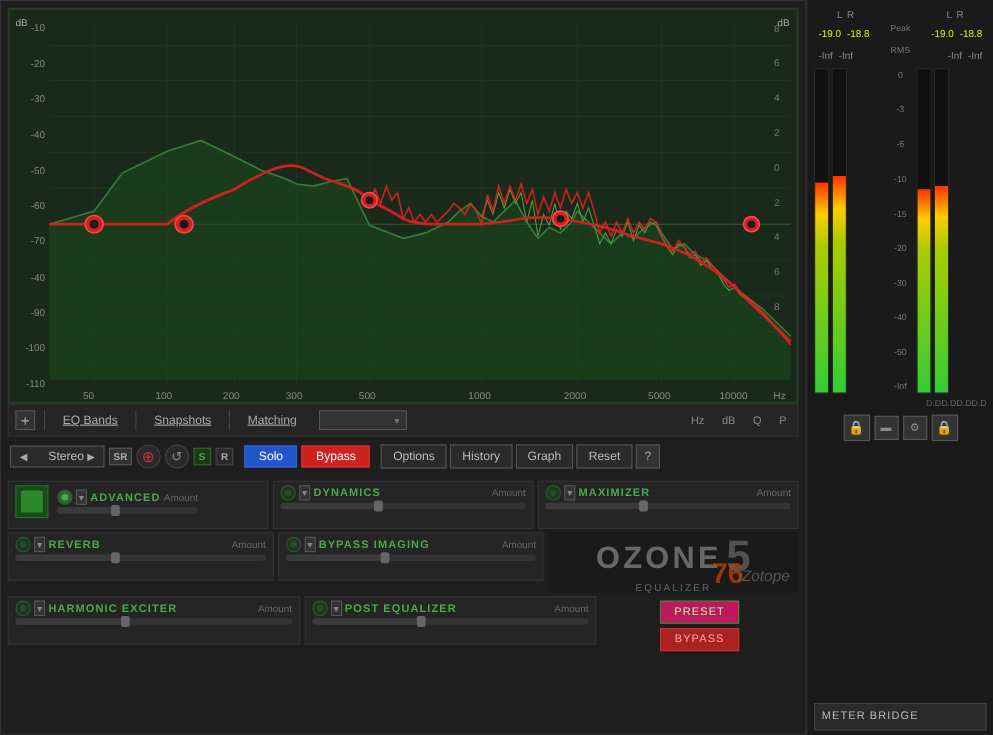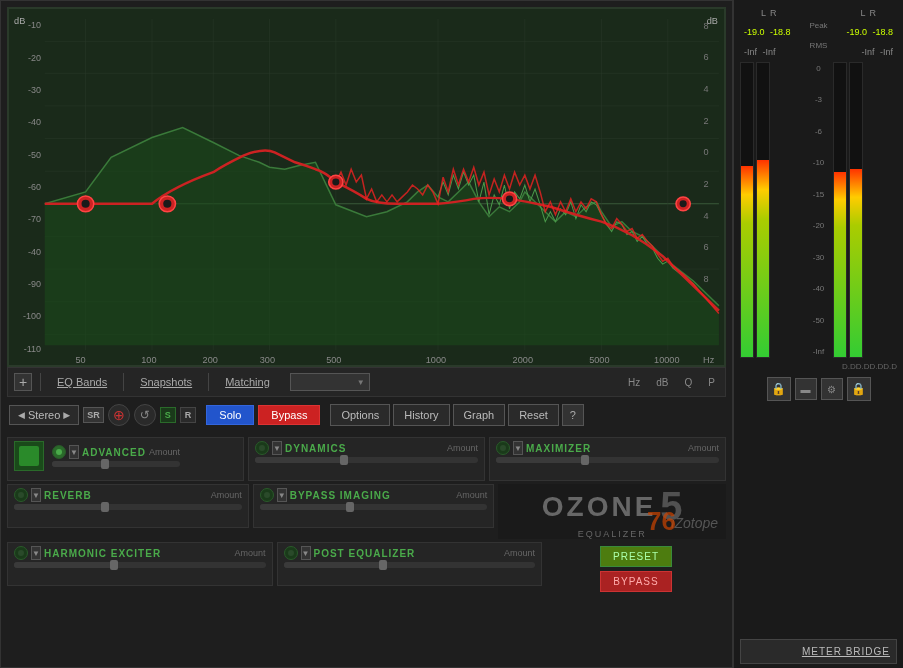--- a/index.html
+++ b/index.html
@@ -370,21 +370,21 @@
       width: 180px;
       display: flex;
       flex-direction: column;
       align-items: center;
       justify-content: flex-end;
       padding: 4px;
       gap: 4px;
     }
 
     .preset-btn {
-      background: #4d7c0f;
+      background: #be185d;
       border: 1px solid #3a8a3a;
       color: #aaffaa;
       font-size: 10px;
       padding: 4px 12px;
       cursor: pointer;
       letter-spacing: 1px;
     }
 
     .bypass-bottom-btn {
       background: #aa2222;
@@ -536,21 +536,21 @@
         <span class="hz-db-field">Hz</span>
         <span class="hz-db-field">dB</span>
         <span class="hz-db-field">Q</span>
         <span class="hz-db-field">P</span>
       </div>
     </div>
 
     <div class="controls-bar">
       <div class="stereo-btn">
         <span style="color:#aaa;font-size:9px;">◀</span>
-        <span style="font-size:11px;color:#bbb;">Stereo</span>
+        <span style="font-size:11px;color:#bbb;margin-left:16px;">Stereo</span>
         <span style="color:#aaa;font-size:9px;">▶</span>
       </div>
       <div style="background:#333;border:1px solid #555;color:#aaa;font-size:9px;padding:2px 3px;font-weight:bold;">SR</div>
       <div style="width:22px;height:22px;background:#2a2a2a;border:1px solid #444;border-radius:11px;display:flex;align-items:center;justify-content:center;cursor:pointer;">
         <span style="color:#cc3333;font-size:14px;">⊕</span>
       </div>
       <div style="width:22px;height:22px;background:#2a2a2a;border:1px solid #444;border-radius:11px;display:flex;align-items:center;justify-content:center;cursor:pointer;">
         <span style="color:#888;font-size:12px;">↺</span>
       </div>
       <div style="background:#1a3a1a;border:1px solid #2a6a2a;color:#4aaa4a;font-size:9px;padding:2px 4px;font-weight:bold;">S</div>
@@ -810,15 +810,15 @@
       </div>
 
       <div style="display:flex;gap:4px;justify-content:center;align-items:center;padding:4px 0;flex-wrap:wrap;">
         <div class="lock-btn">🔒</div>
         <div style="width:22px;height:22px;background:#333;border:1px solid #555;display:flex;align-items:center;justify-content:center;cursor:pointer;font-size:10px;color:#888;">▬</div>
         <div style="width:22px;height:22px;background:#333;border:1px solid #555;display:flex;align-items:center;justify-content:center;cursor:pointer;font-size:10px;color:#888;">⚙</div>
         <div class="lock-btn">🔒</div>
       </div>
     </div>
 
-    <div style="background:#2a2a2a;border:1px solid #444;color:#bbb;font-size:10px;text-align:right;padding:6px;margin:4px 6px;cursor:pointer;letter-spacing:1px;text-decoration:underline;">METER BRIDGE</div>
+    <div style="background:#2a2a2a;border:1px solid #444;color:#bbb;font-size:10px;text-align:left;padding:6px;margin:4px 6px;cursor:pointer;letter-spacing:1px;">METER BRIDGE</div>
   </div>
 </div>
 
 </body></html>

